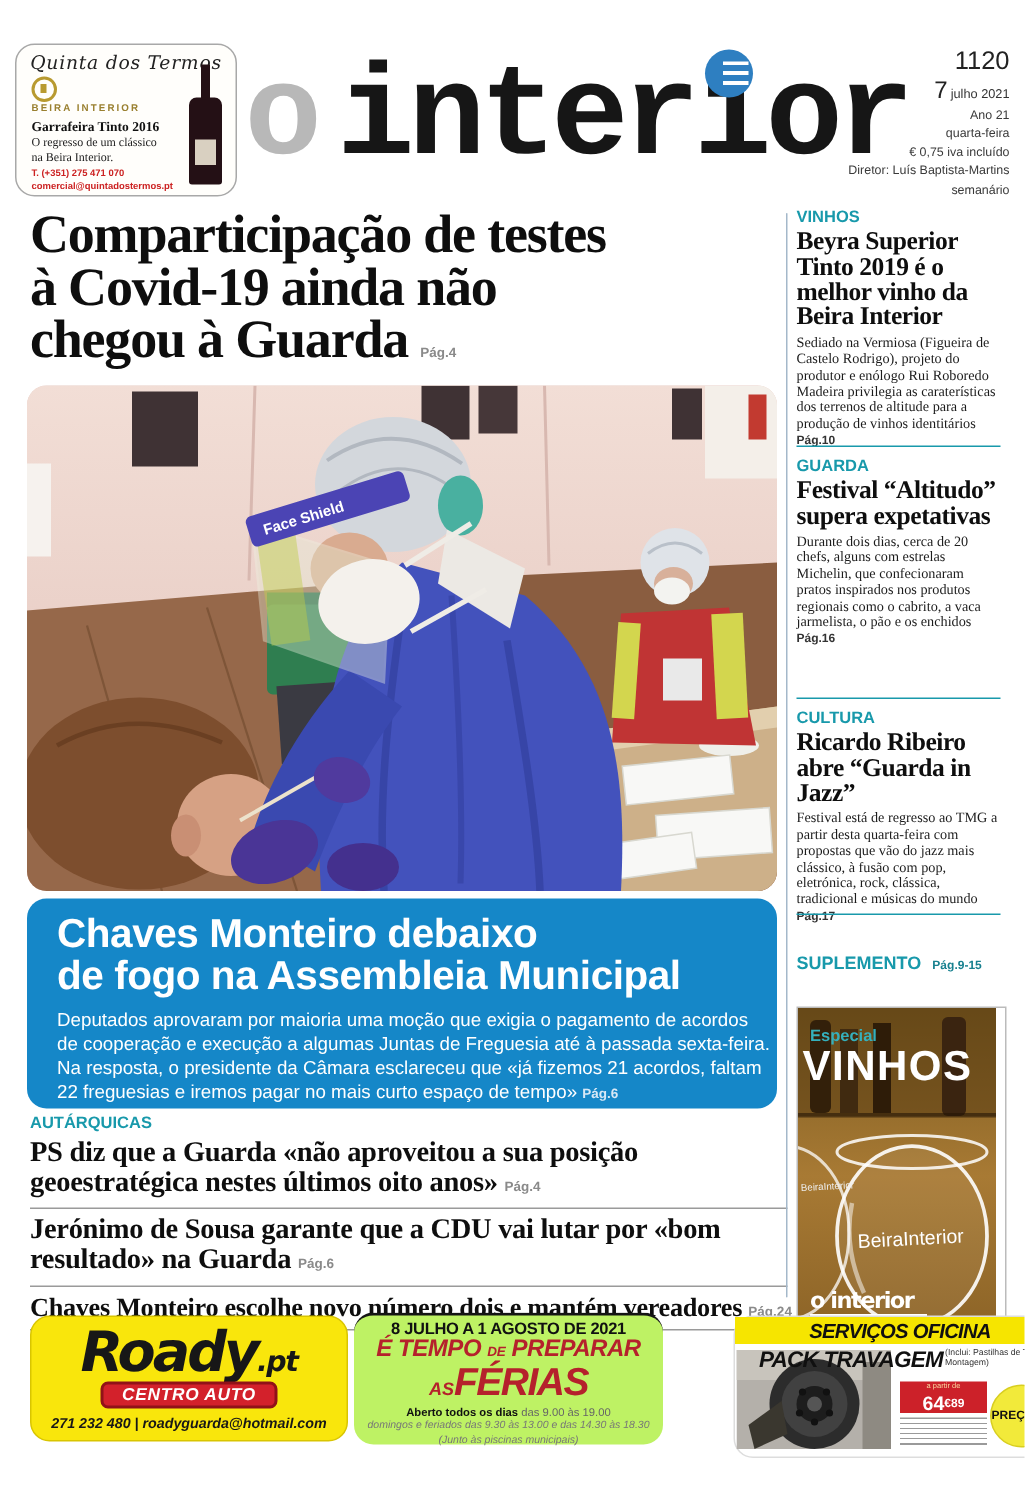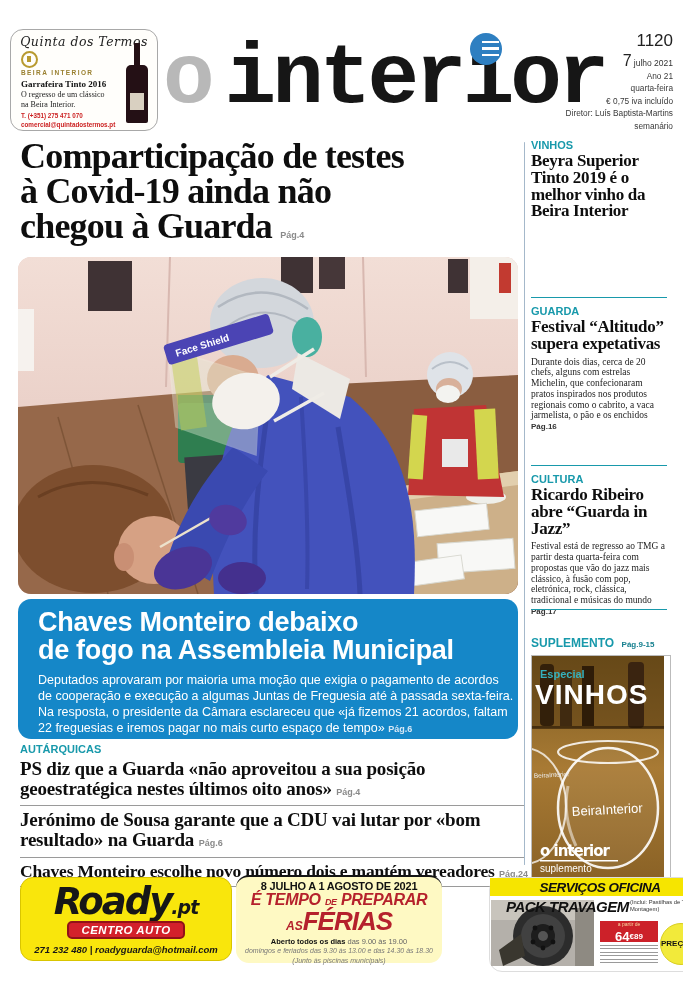--- a/index.html
+++ b/index.html
@@ -69,33 +69,33 @@
   .s1{top:158px;border-top:1px solid #1899ab;padding-top:7px;}
   .s2{top:326px;border-top:1px solid #1899ab;padding-top:7px;}
   .sup-block{top:470px;border-top:1px solid #1899ab;padding-top:23px;}
   .sb-label{color:#1899ab;font-weight:bold;font-size:11px;margin:0 0 2px;}
   .sb-head{font-family:"Liberation Serif",serif;font-weight:bold;font-size:17px;line-height:.99;
            letter-spacing:-.3px;color:#0e0e0e;margin:2px 0 4px;}
   .sb-body{font-family:"Liberation Serif",serif;font-size:9.5px;line-height:1.13;color:#1c1c1c;}
   .sb-body .pg{color:#333;font-size:8px;}
   .sup-row .sb-label{display:inline;font-size:12px;}
   .sup-page{font-size:8px;font-weight:bold;color:#17808f;margin-left:3px;}
-  .cover{width:140px;height:226px;border:1px solid #bbb;margin-top:4px;box-sizing:border-box;}
+  .cover{width:140px;height:226px;border:1px solid #bbb;margin-top:20px;box-sizing:border-box;}
 
   
   #ad-roady{left:20px;top:877px;width:212px;height:84px;background:#f9e60c;border:1px solid #d9c500;
             box-sizing:border-box;text-align:center;}
   .roady-logo{font-family:"DejaVu Sans",sans-serif;font-weight:bold;font-style:italic;font-size:37px;
               color:#171717;letter-spacing:-2px;line-height:1;margin-top:5px;}
   .roady-tld{font-size:19px;letter-spacing:-1px;}
   .centro{display:inline-block;background:#d3212b;border:2px solid #911218;border-radius:5px;color:#fff;
           font-weight:bold;font-style:italic;font-size:11.5px;letter-spacing:.5px;padding:1px 12px;margin-top:-3px;}
   .roady-contact{font-size:9.5px;font-weight:bold;font-style:italic;color:#171717;margin-top:5px;}
 
-  #ad-ferias{left:236px;top:875px;width:206px;height:88px;background:#fef9c3;border-top:2px solid #151515;
+  #ad-ferias{left:236px;top:875px;width:206px;height:88px;background:#bef264;border-top:2px solid #151515;
              box-sizing:border-box;text-align:center;}
   .f-dates{font-size:11px;font-weight:bold;color:#111;margin-top:3px;letter-spacing:-.2px;}
   .f-line1{color:#b5212c;font-weight:bold;font-style:italic;font-size:16px;line-height:1.05;letter-spacing:-.3px;}
   .f-de{font-size:9px;}
   .f-line2{color:#b5212c;font-weight:bold;font-style:italic;line-height:.95;}
   .f-as{font-size:12px;}
   .f-ferias{font-size:26px;letter-spacing:-1px;}
   .f-hours{font-size:7.5px;color:#666;margin-top:4px;}
   .f-hours b{color:#111;}
   .f-hours2,.f-note{font-size:7px;font-style:italic;color:#777;line-height:1.3;}
@@ -266,20 +266,24 @@
     <span class="pg">Pág.24</span>
   </div>
 </div>
 
 <div class="abs vrule"></div>
 <div class="abs" id="sidebar">
 
   <div class="sb-sec s0">
     <div class="sb-label">VINHOS</div>
     <div class="sb-head">Beyra Superior Tinto 2019 é o melhor vinho da Beira Interior</div>
+    <div class="sb-body">
+      <span>Sediado na Vermiosa (Figueira de Castelo Rodrigo), projeto do produtor e enólogo Rui Roboredo Madeira privilegia as caraterísticas dos terrenos de altitude para a produção de vinhos identitários</span>
+      <span class="pg">Pág.10</span>
+    </div>
   </div>
 
   <div class="sb-sec s1">
     <div class="sb-label">GUARDA</div>
     <div class="sb-head">Festival “Altitudo” supera expetativas</div>
     <div class="sb-body">
       <span>Durante dois dias, cerca de 20 chefs, alguns com estrelas Michelin, que confecionaram pratos inspirados nos produtos regionais como o cabrito, a vaca jarmelista, o pão e os enchidos</span>
       <span class="pg">Pág.16</span>
     </div>
   </div>

